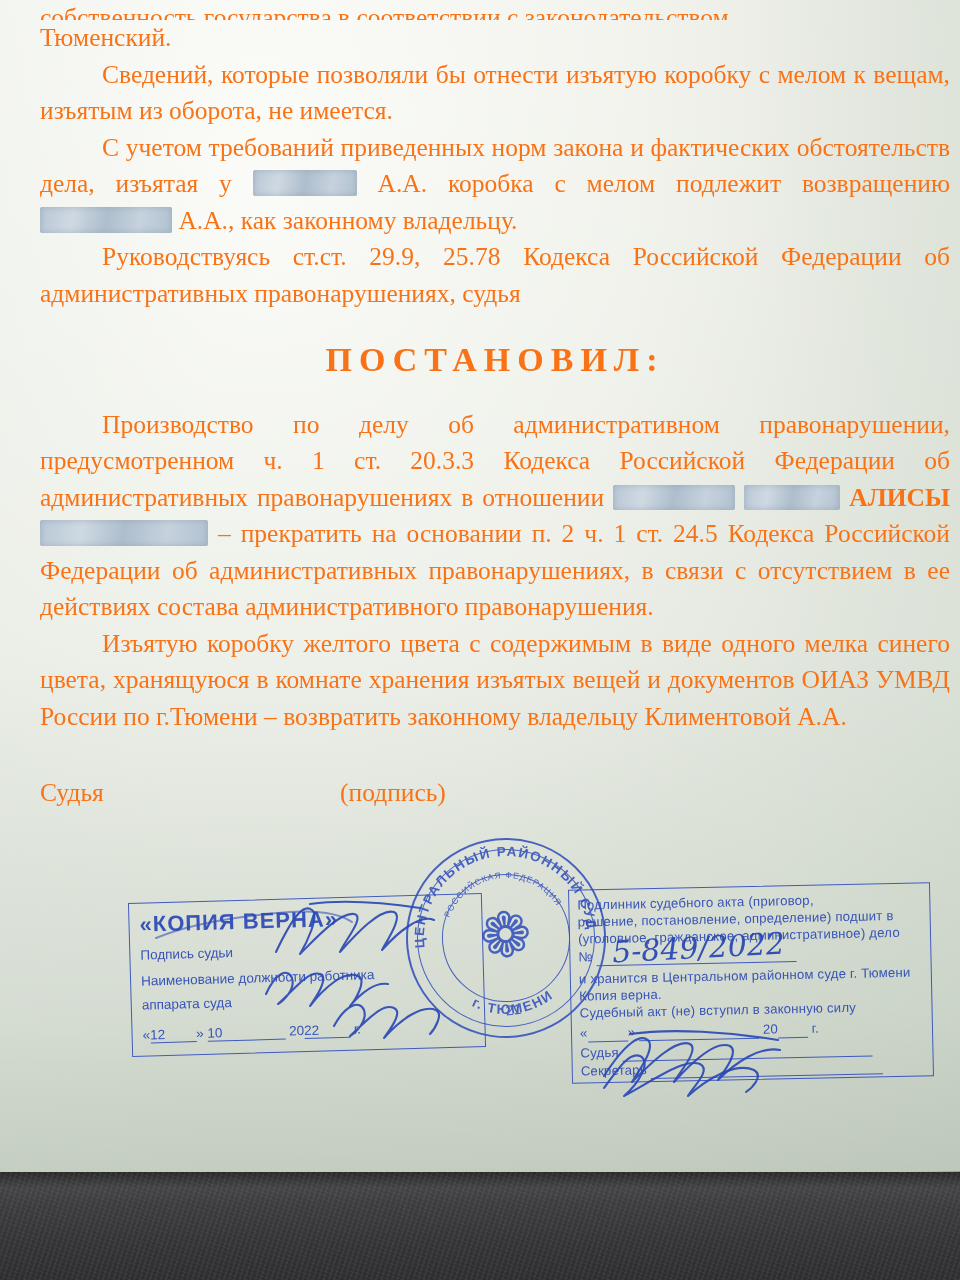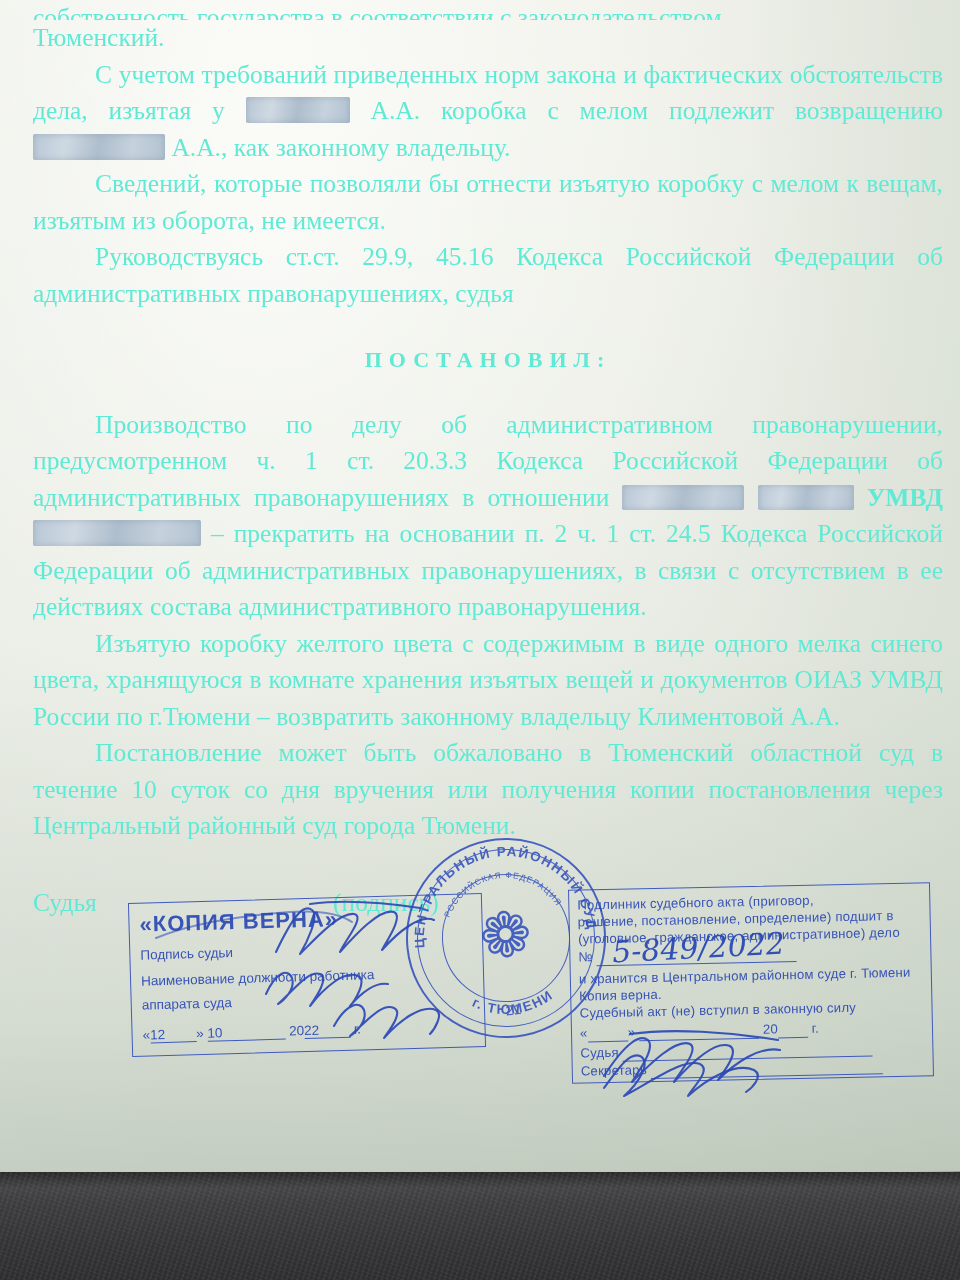--- a/index.html
+++ b/index.html
@@ -59,24 +59,24 @@
     position: absolute;
     inset: 0;
     background-image:
       repeating-linear-gradient(108deg, rgba(255,255,255,.045) 0 2px, rgba(0,0,0,0) 2px 5px),
       repeating-linear-gradient(18deg, rgba(255,255,255,.03) 0 1px, rgba(0,0,0,0) 1px 4px);
   }
 
   
   #doc {
     position: absolute;
-    left: 33px;
+    left: 40px;
     top: 0px;
     width: 910px;
-    color: #5eead4;
+    color: #f97316;
     font-size: 25.5px;
     line-height: 36.5px;
     text-align: justify;
     text-justify: inter-word;
   }
   #doc p {
     margin: 0 0 0 0;
   }
   .ind { text-indent: 62px; }
 
@@ -101,21 +101,21 @@
   .r1 { width: 104px; height: 26px; }
   .r2 { width: 132px; height: 26px; }
   .r3 { width: 122px; height: 25px; }
   .r4 { width: 96px; height: 25px; }
   .r5 { width: 168px; height: 26px; }
 
   .heading {
     text-align: center;
     font-weight: bold;
     letter-spacing: 7px;
-    font-size: 22px;
+    font-size: 34px;
   }
   .bold { font-weight: bold; }
 
   
   .sigrow {
     display: flex;
     align-items: baseline;
     width: 910px;
   }
   .sigrow .l { width: 300px; }
@@ -241,48 +241,47 @@
     <div style="height:2px"></div>
 
     <div class="clipped-top">
       <span>собственность государства в соответствии с законодательством</span>
     </div>
 
     <div style="height:18px"></div>
 
     <p>Тюменский.</p>
 
+    <p class="ind">Сведений, которые позволяли бы отнести изъятую коробку с мелом к вещам, изъятым из оборота, не имеется.</p>
+
     <p class="ind">
       <span>С учетом требований приведенных норм закона и фактических обстоятельств дела, изъятая у</span>
       <span class="redact r1"></span>
       <span>А.А. коробка с мелом подлежит возвращению</span>
       <span class="redact r2"></span>
       <span>А.А., как законному владельцу.</span>
     </p>
 
-    <p class="ind">Сведений, которые позволяли бы отнести изъятую коробку с мелом к вещам, изъятым из оборота, не имеется.</p>
-
-    <p class="ind">Руководствуясь ст.ст. 29.9, 45.16 Кодекса Российской Федерации об административных правонарушениях, судья</p>
+    <p class="ind">Руководствуясь ст.ст. 29.9, 25.78 Кодекса Российской Федерации об административных правонарушениях, судья</p>
 
     <div style="height:30px"></div>
     <p class="heading">ПОСТАНОВИЛ:</p>
     <div style="height:28px"></div>
 
     <p class="ind">
       <span>Производство по делу об административном правонарушении, предусмотренном ч. 1 ст. 20.3.3 Кодекса Российской Федерации об административных правонарушениях в отношении</span>
       <span class="redact r3"></span>
       <span class="redact r4"></span>
-      <span class="bold">УМВД</span>
+      <span class="bold">АЛИСЫ</span>
       <span class="redact r5"></span>
       <span>– прекратить на основании п. 2 ч. 1 ст. 24.5 Кодекса Российской Федерации об административных правонарушениях, в связи с отсутствием в ее действиях состава административного правонарушения.</span>
     </p>
 
     <p class="ind">Изъятую коробку желтого цвета с содержимым в виде одного мелка синего цвета, хранящуюся в комнате хранения изъятых вещей и документов ОИАЗ УМВД России по г.Тюмени – возвратить законному владельцу Климентовой А.А.</p>
 
-    <p class="ind">Постановление может быть обжаловано в Тюменский областной суд в течение 10 суток со дня вручения или получения копии постановления через Центральный районный суд города Тюмени.</p>
 
     <div style="height:40px"></div>
 
     <div class="sigrow">
       <div class="l">Судья</div>
       <div class="c">(подпись)</div>
     </div>
   </div>
 
   <div id="round-stamp">

